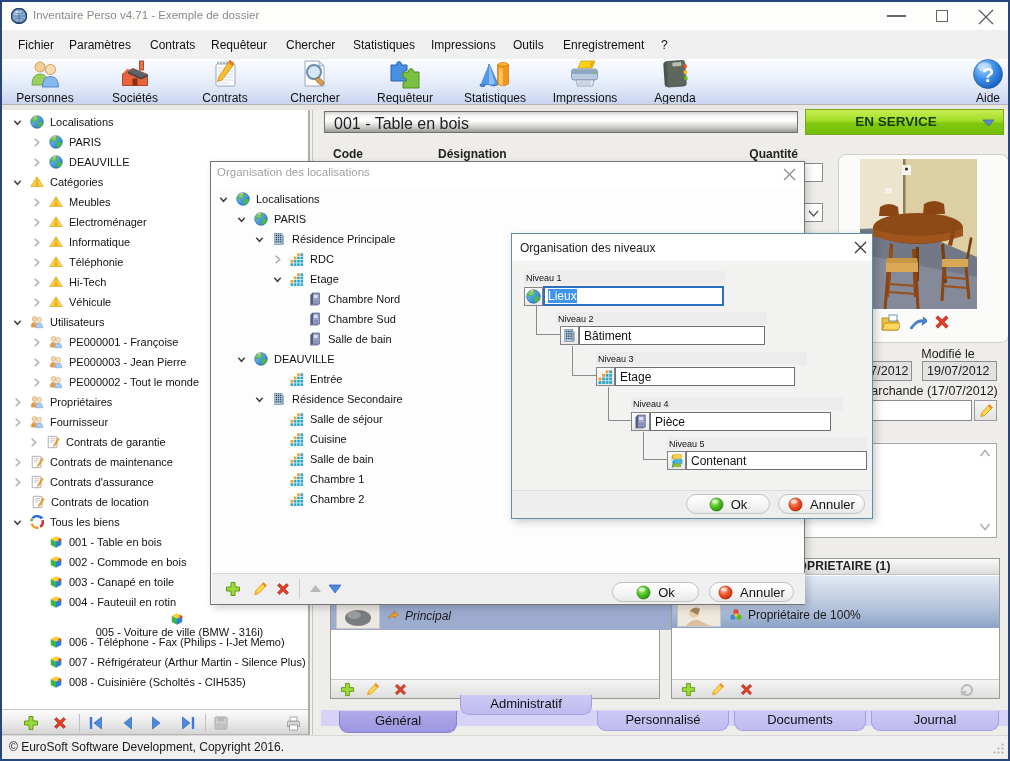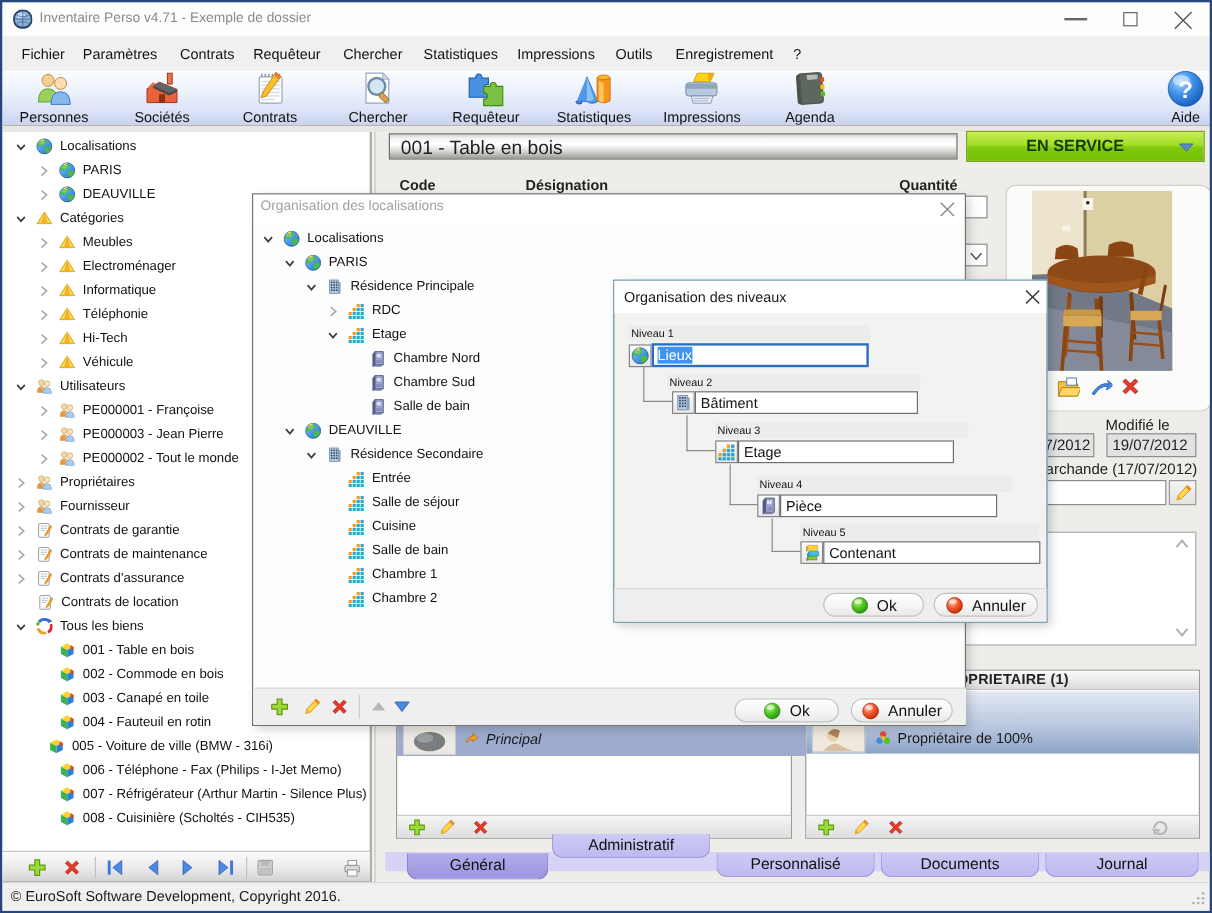--- a/index.html
+++ b/index.html
@@ -410,55 +410,55 @@
         </div>
   <div class="r" style="padding-left:10px;">
           <svg class="ch">
             <use href="#chR"></use>
           </svg>
           <svg class="ic">
             <use href="#users"></use>
           </svg>
           <span>Fournisseur</span>
         </div>
+  <div class="r" style="padding-left:26px;">
+          <svg class="ch">
+            <use href="#chR"></use>
+          </svg>
+          <svg class="ic">
+            <use href="#contract"></use>
+          </svg>
+          <span>Contrats de garantie</span>
+        </div>
   <div class="r" style="padding-left:10px;">
           <svg class="ch">
             <use href="#chR"></use>
           </svg>
           <svg class="ic">
             <use href="#contract"></use>
           </svg>
-          <span>Contrats de garantie</span>
+          <span>Contrats de maintenance</span>
         </div>
   <div class="r" style="padding-left:10px;">
           <svg class="ch">
             <use href="#chR"></use>
           </svg>
           <svg class="ic">
             <use href="#contract"></use>
           </svg>
-          <span>Contrats de maintenance</span>
+          <span>Contrats d'assurance</span>
+        </div>
+  <div class="r" style="padding-left:29px;">
+          <svg class="ic">
+            <use href="#contract"></use>
+          </svg>
+          <span>Contrats de location</span>
         </div>
   <div class="r" style="padding-left:10px;">
           <svg class="ch">
-            <use href="#chR"></use>
-          </svg>
-          <svg class="ic">
-            <use href="#contract"></use>
-          </svg>
-          <span>Contrats d'assurance</span>
-        </div>
-  <div class="r" style="padding-left:29px;">
-          <svg class="ic">
-            <use href="#contract"></use>
-          </svg>
-          <span>Contrats de location</span>
-        </div>
-  <div class="r" style="padding-left:10px;">
-          <svg class="ch">
             <use href="#chD"></use>
           </svg>
           <svg class="ic">
             <use href="#ring"></use>
           </svg>
           <span>Tous les biens</span>
         </div>
   <div class="r" style="padding-left:47px;">
           <svg class="ic">
             <use href="#cube"></use>
@@ -476,21 +476,21 @@
             <use href="#cube"></use>
           </svg>
           <span>003 - Canapé en toile</span>
         </div>
   <div class="r" style="padding-left:47px;">
           <svg class="ic">
             <use href="#cube"></use>
           </svg>
           <span>004 - Fauteuil en rotin</span>
         </div>
-  <div class="r" style="padding-left:38px;">
+  <div class="r" style="padding-left:49px;flex-direction:column;">
           <svg class="ic">
             <use href="#cube"></use>
           </svg>
           <span>005 - Voiture de ville (BMW - 316i)</span>
         </div>
   <div class="r" style="padding-left:47px;">
           <svg class="ic">
             <use href="#cube"></use>
           </svg>
           <span>006 - Téléphone - Fax (Philips - I-Jet Memo)</span>
@@ -791,34 +791,34 @@
           </div>
    <div class="r" style="padding-left:24px;">
             <svg class="ch">
               <use href="#chD"></use>
             </svg>
             <svg class="ic">
               <use href="#globe"></use>
             </svg>
             <span>DEAUVILLE</span>
           </div>
+   <div class="r" style="padding-left:78px;">
+            <svg class="ic">
+              <use href="#chart"></use>
+            </svg>
+            <span>Entrée</span>
+          </div>
    <div class="r" style="padding-left:42px;">
             <svg class="ch">
               <use href="#chD"></use>
             </svg>
             <svg class="ic">
               <use href="#building"></use>
             </svg>
             <span>Résidence Secondaire</span>
-          </div>
-   <div class="r" style="padding-left:78px;">
-            <svg class="ic">
-              <use href="#chart"></use>
-            </svg>
-            <span>Entrée</span>
           </div>
    <div class="r" style="padding-left:78px;">
             <svg class="ic">
               <use href="#chart"></use>
             </svg>
             <span>Salle de séjour</span>
           </div>
    <div class="r" style="padding-left:78px;">
             <svg class="ic">
               <use href="#chart"></use>

